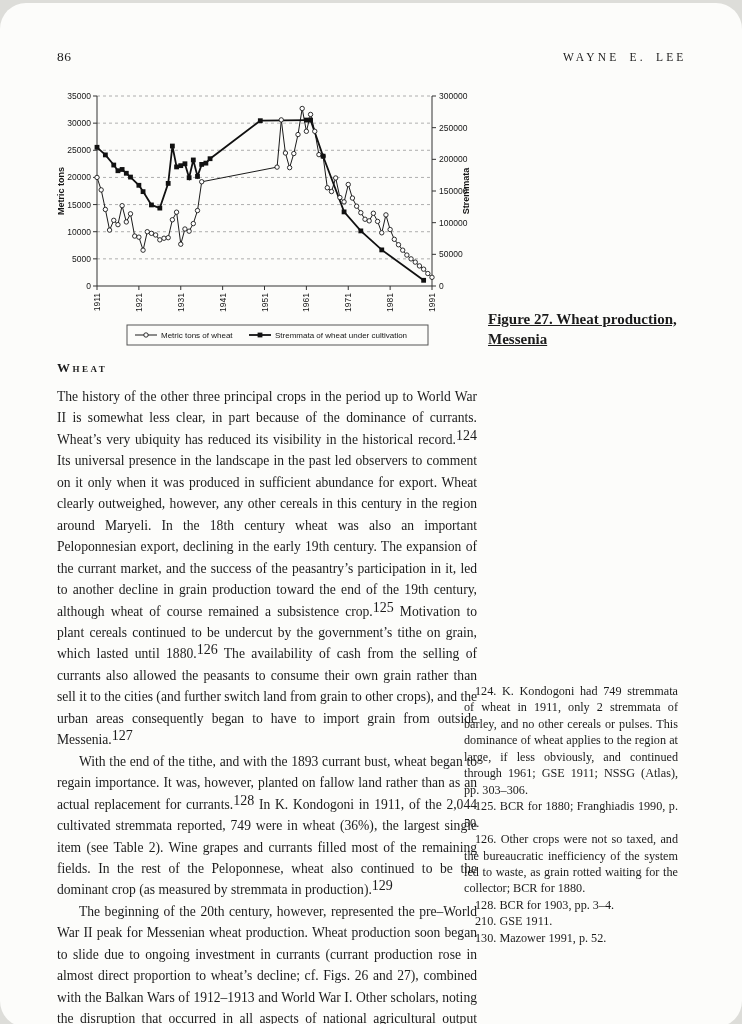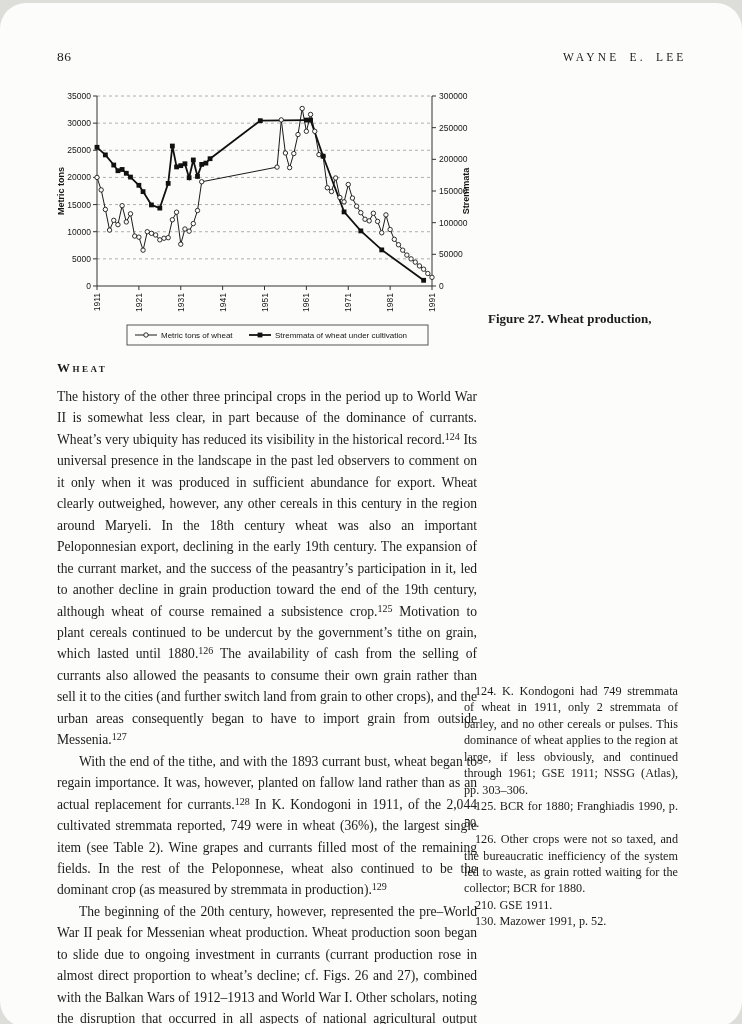--- a/index.html
+++ b/index.html
@@ -3,28 +3,28 @@
 <meta charset="utf-8">
 <style>
   html,body{margin:0;padding:0;background:#ddddd9;}
   .page{position:relative;width:742px;height:1024px;margin:3px auto;background:#fcfcfa;
         color:#1b1b1b;font-family:"Liberation Serif",serif;overflow:hidden;border-radius:26px;}
   .folio{position:absolute;left:57px;top:46px;font-size:13.5px;letter-spacing:.5px;}
   .runhead{position:absolute;left:563px;top:48px;font-size:11.5px;letter-spacing:3.2px;word-spacing:4px;text-align:center;}
   .chart-wrap{position:absolute;left:50px;top:83px;width:430px;height:268px;}
   svg text{font-family:"Liberation Sans","DejaVu Sans",sans-serif;fill:#151515;}
   .fig-caption{position:absolute;left:488px;top:306px;width:200px;font-weight:bold;
-               font-size:13px;line-height:20px;}
+               font-size:15px;line-height:20px;text-decoration:underline;}
   .section-head{position:absolute;left:57px;top:357px;margin:0;font-size:13px;font-weight:bold;
                 font-variant:small-caps;letter-spacing:2.5px;}
   .body-col{position:absolute;left:57px;top:383px;width:420px;font-size:13.6px;
             line-height:21.45px;text-align:justify;}
   .body-col p{margin:0;}
   .body-col p.indent{text-indent:22px;}
-  sup{font-size:10px;line-height:0;vertical-align:4px;letter-spacing:0;}
+  sup{font-size:14px;line-height:0;vertical-align:4px;letter-spacing:0;}
   .footnotes{position:absolute;left:464px;top:680px;width:214px;font-size:12.2px;
              line-height:16.45px;text-align:justify;}
   .footnotes p{margin:0;text-indent:11px;}
 </style>
 </head>
 <body>
 
 <div class="page">
 
   <div class="folio">86</div>
@@ -195,31 +195,33 @@
           <text x="111" y="252" font-size="8">Metric tons of wheat</text>
           <line x1="199" y1="249" x2="221" y2="249" stroke="#111" stroke-width="1.8"></line>
           <rect x="207.6" y="246.6" width="4.8" height="4.8" fill="#111"></rect>
           <text x="225" y="252" font-size="8">Stremmata of wheat under cultivation</text>
         </g>
       </svg>
   </div>
 
   <div class="fig-caption">
     <div>Figure 27. Wheat production,</div>
+    <div>Messenia</div>
   </div>
 
   <h2 class="section-head">Wheat</h2>
 
   <div class="body-col">
       <p>The history of the other three principal crops in the period up to World War II is somewhat less clear, in part because of the dominance of currants. Wheat’s very ubiquity has reduced its visibility in the historical record.<sup>124</sup> Its universal presence in the landscape in the past led observers to comment on it only when it was produced in sufficient abundance for export. Wheat clearly outweighed, however, any other cereals in this century in the region around Maryeli. In the 18th century wheat was also an important Peloponnesian export, declining in the early 19th century. The expansion of the currant market, and the success of the peasantry’s participation in it, led to another decline in grain production toward the end of the 19th century, although wheat of course remained a subsistence crop.<sup>125</sup> Motivation to plant cereals continued to be undercut by the government’s tithe on grain, which lasted until 1880.<sup>126</sup> The availability of cash from the selling of currants also allowed the peasants to consume their own grain rather than sell it to the cities (and further switch land from grain to other crops), and the urban areas consequently began to have to import grain from outside Messenia.<sup>127</sup></p>
       <p class="indent">With the end of the tithe, and with the 1893 currant bust, wheat began to regain importance. It was, however, planted on fallow land rather than as an actual replacement for currants.<sup>128</sup> In K. Kondogoni in 1911, of the 2,044 cultivated stremmata reported, 749 were in wheat (36%), the largest single item (see Table 2). Wine grapes and currants filled most of the remaining fields. In the rest of the Peloponnese, wheat also continued to be the dominant crop (as measured by stremmata in production).<sup>129</sup></p>
       <p class="indent">The beginning of the 20th century, however, represented the pre–World War II peak for Messenian wheat production. Wheat production soon began to slide due to ongoing investment in currants (currant production rose in almost direct proportion to wheat’s decline; cf. Figs. 26 and 27), combined with the Balkan Wars of 1912–1913 and World War I. Other scholars, noting the disruption that occurred in all aspects of national agricultural output during this period, have attributed the decline to the mobilization of soldiers, the fighting in northern Greece, requisitioning, and the malnutrition of remaining farmers due to wartime shortages.</p>
     </div>
 
   <div class="footnotes">
       <p>124. K. Kondogoni had 749 stremmata of wheat in 1911, only 2 stremmata of barley, and no other cereals or pulses. This dominance of wheat applies to the region at large, if less obviously, and continued through 1961; GSE 1911; NSSG (Atlas), pp. 303–306.</p>
       <p>125. BCR for 1880; Franghiadis 1990, p. 50.</p>
       <p>126. Other crops were not so taxed, and the bureaucratic inefficiency of the system led to waste, as grain rotted waiting for the collector; BCR for 1880.</p>
+      <p>128. BCR for 1903, pp. 3–4.</p>
       <p>210. GSE 1911.</p>
       <p>130. Mazower 1991, p. 52.</p>
     </div>
 
 </div>
 
 </body></html>

